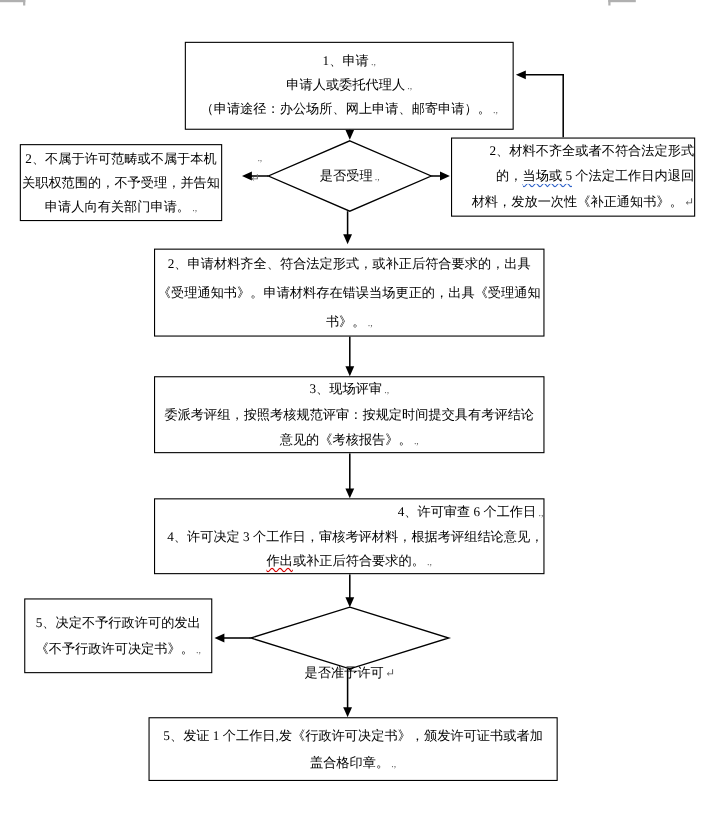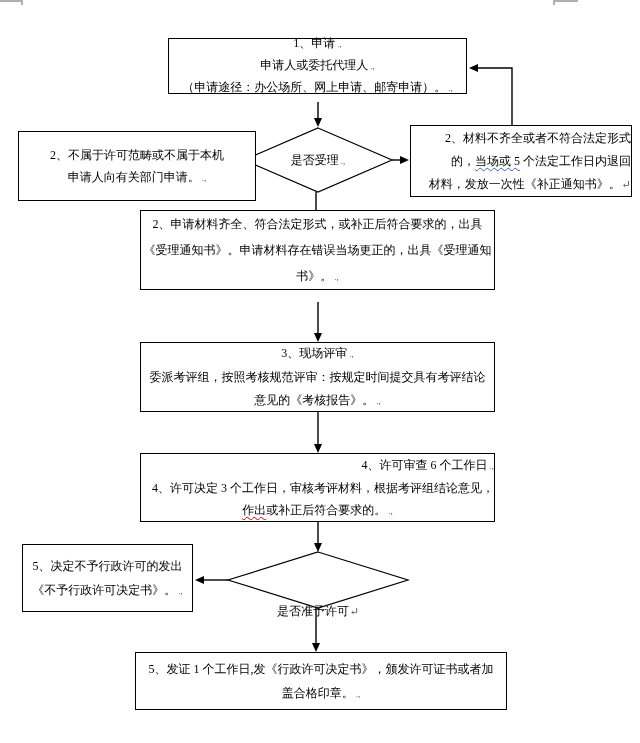--- a/index.html
+++ b/index.html
@@ -63,47 +63,48 @@
     <line x1="318" y1="522" x2="318" y2="545"></line>
     <polygon class="head" points="318,552 314,543 322,543"></polygon>
 
     <line x1="228" y1="580" x2="201" y2="580"></line>
     <polygon class="head" points="195,580 204,576 204,584"></polygon>
 
     <line x1="316" y1="608" x2="316" y2="645"></line>
     <polygon class="head" points="316,652 312,643 320,643"></polygon>
   </svg>
 
-  <div class="fbox" style="left:168px;top:38px;width:299px;height:56px;align-items:flex-end;">
+  <div class="fbox" style="left:168px;top:38px;width:299px;height:80px;align-items:flex-end;">
     <div class="ln c"><span>1、申请</span><span class="pm">.,</span></div>
     <div class="ln c"><span>申请人或委托代理人</span><span class="pm">.,</span></div>
     <div class="ln c"><span>（申请途径：办公场所、网上申请、邮寄申请）。</span><span class="pm">.,</span></div>
   </div>
 
   <div class="dlabel" style="left:244px;top:150px;width:148px;">
     <span>是否受理</span><span class="pm">.,</span>
   </div>
   <div class="floatmark pm" style="left:233px;top:140px;">&nbsp;</div>
   <div class="floatmark" style="left:234px;top:138px;font-size:9px;">.,</div>
   <div class="floatmark" style="left:227px;top:155px;font-size:11px;">↵</div>
 
-  <div class="fbox lh22" style="left:18px;top:131px;width:238px;height:70px;">
+  <div class="fbox lh22" style="left:18px;top:131px;width:184px;height:70px;">
     <div class="ln c">2、不属于许可范畴或不属于本机</div>
+    <div class="ln c">关职权范围的，不予受理，并告知</div>
     <div class="ln c"><span>申请人向有关部门申请。</span><span class="pm">.,</span></div>
   </div>
 
   <div class="fbox lh23" style="left:410px;top:125px;width:222px;height:72px;">
     <div class="ln l">2、材料不齐全或者不符合法定形式</div>
     <div class="ln l">
       <span>的，</span><span class="wavy" style="text-decoration-color: rgb(46, 98, 201);">当场或 5</span><span> 个法定工作日内退回</span>
     </div>
     <div class="ln l"><span>材料，发放一次性《补正通知书》。</span><span class="ret">↵</span></div>
   </div>
 
-  <div class="fbox lh26" style="left:140px;top:210px;width:355px;height:80px;">
+  <div class="fbox lh26" style="left:140px;top:226px;width:355px;height:80px;">
     <div class="ln c">2、申请材料齐全、符合法定形式，或补正后符合要求的，出具</div>
     <div class="ln c">《受理通知书》。申请材料存在错误当场更正的，出具《受理通知</div>
     <div class="ln c"><span>书》。</span><span class="pm">.,</span></div>
   </div>
 
   <div class="fbox lh23" style="left:140px;top:342px;width:355px;height:70px;">
     <div class="ln c"><span>3、现场评审</span><span class="pm">.,</span></div>
     <div class="ln c">委派考评组，按照考核规范评审：按规定时间提交具有考评结论</div>
     <div class="ln c"><span>意见的《考核报告》。</span><span class="pm">.,</span></div>
   </div>

